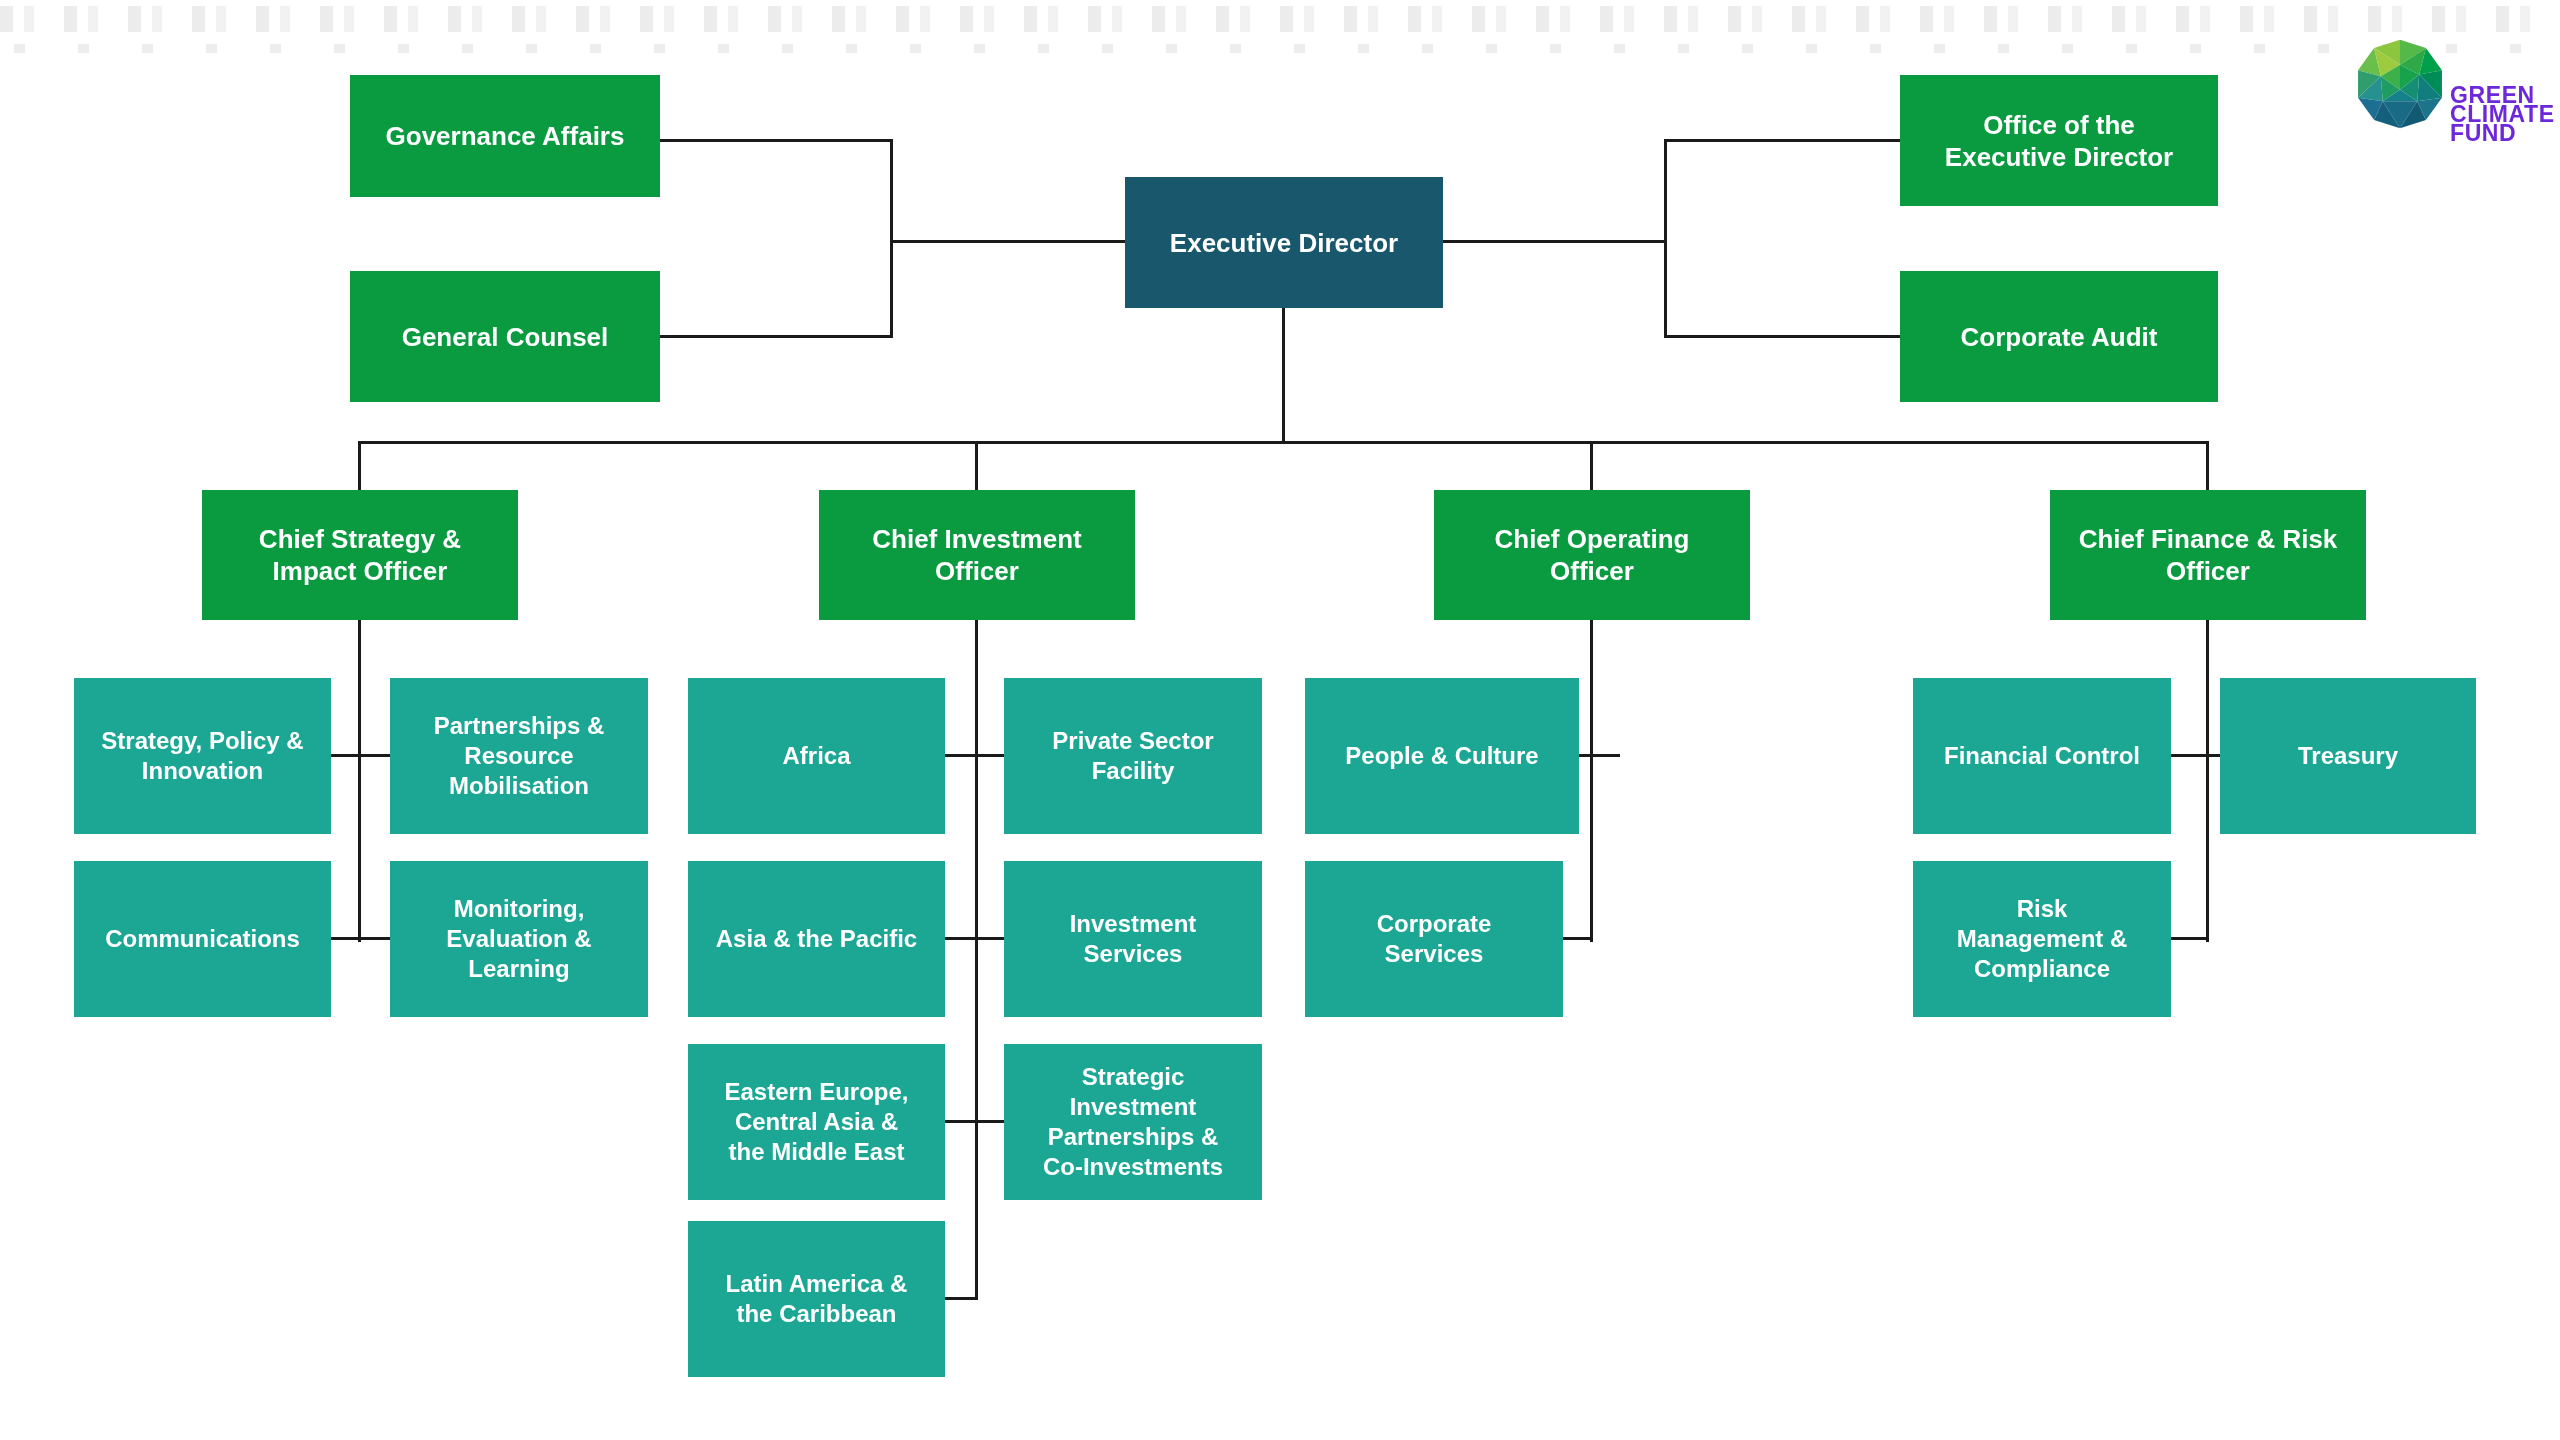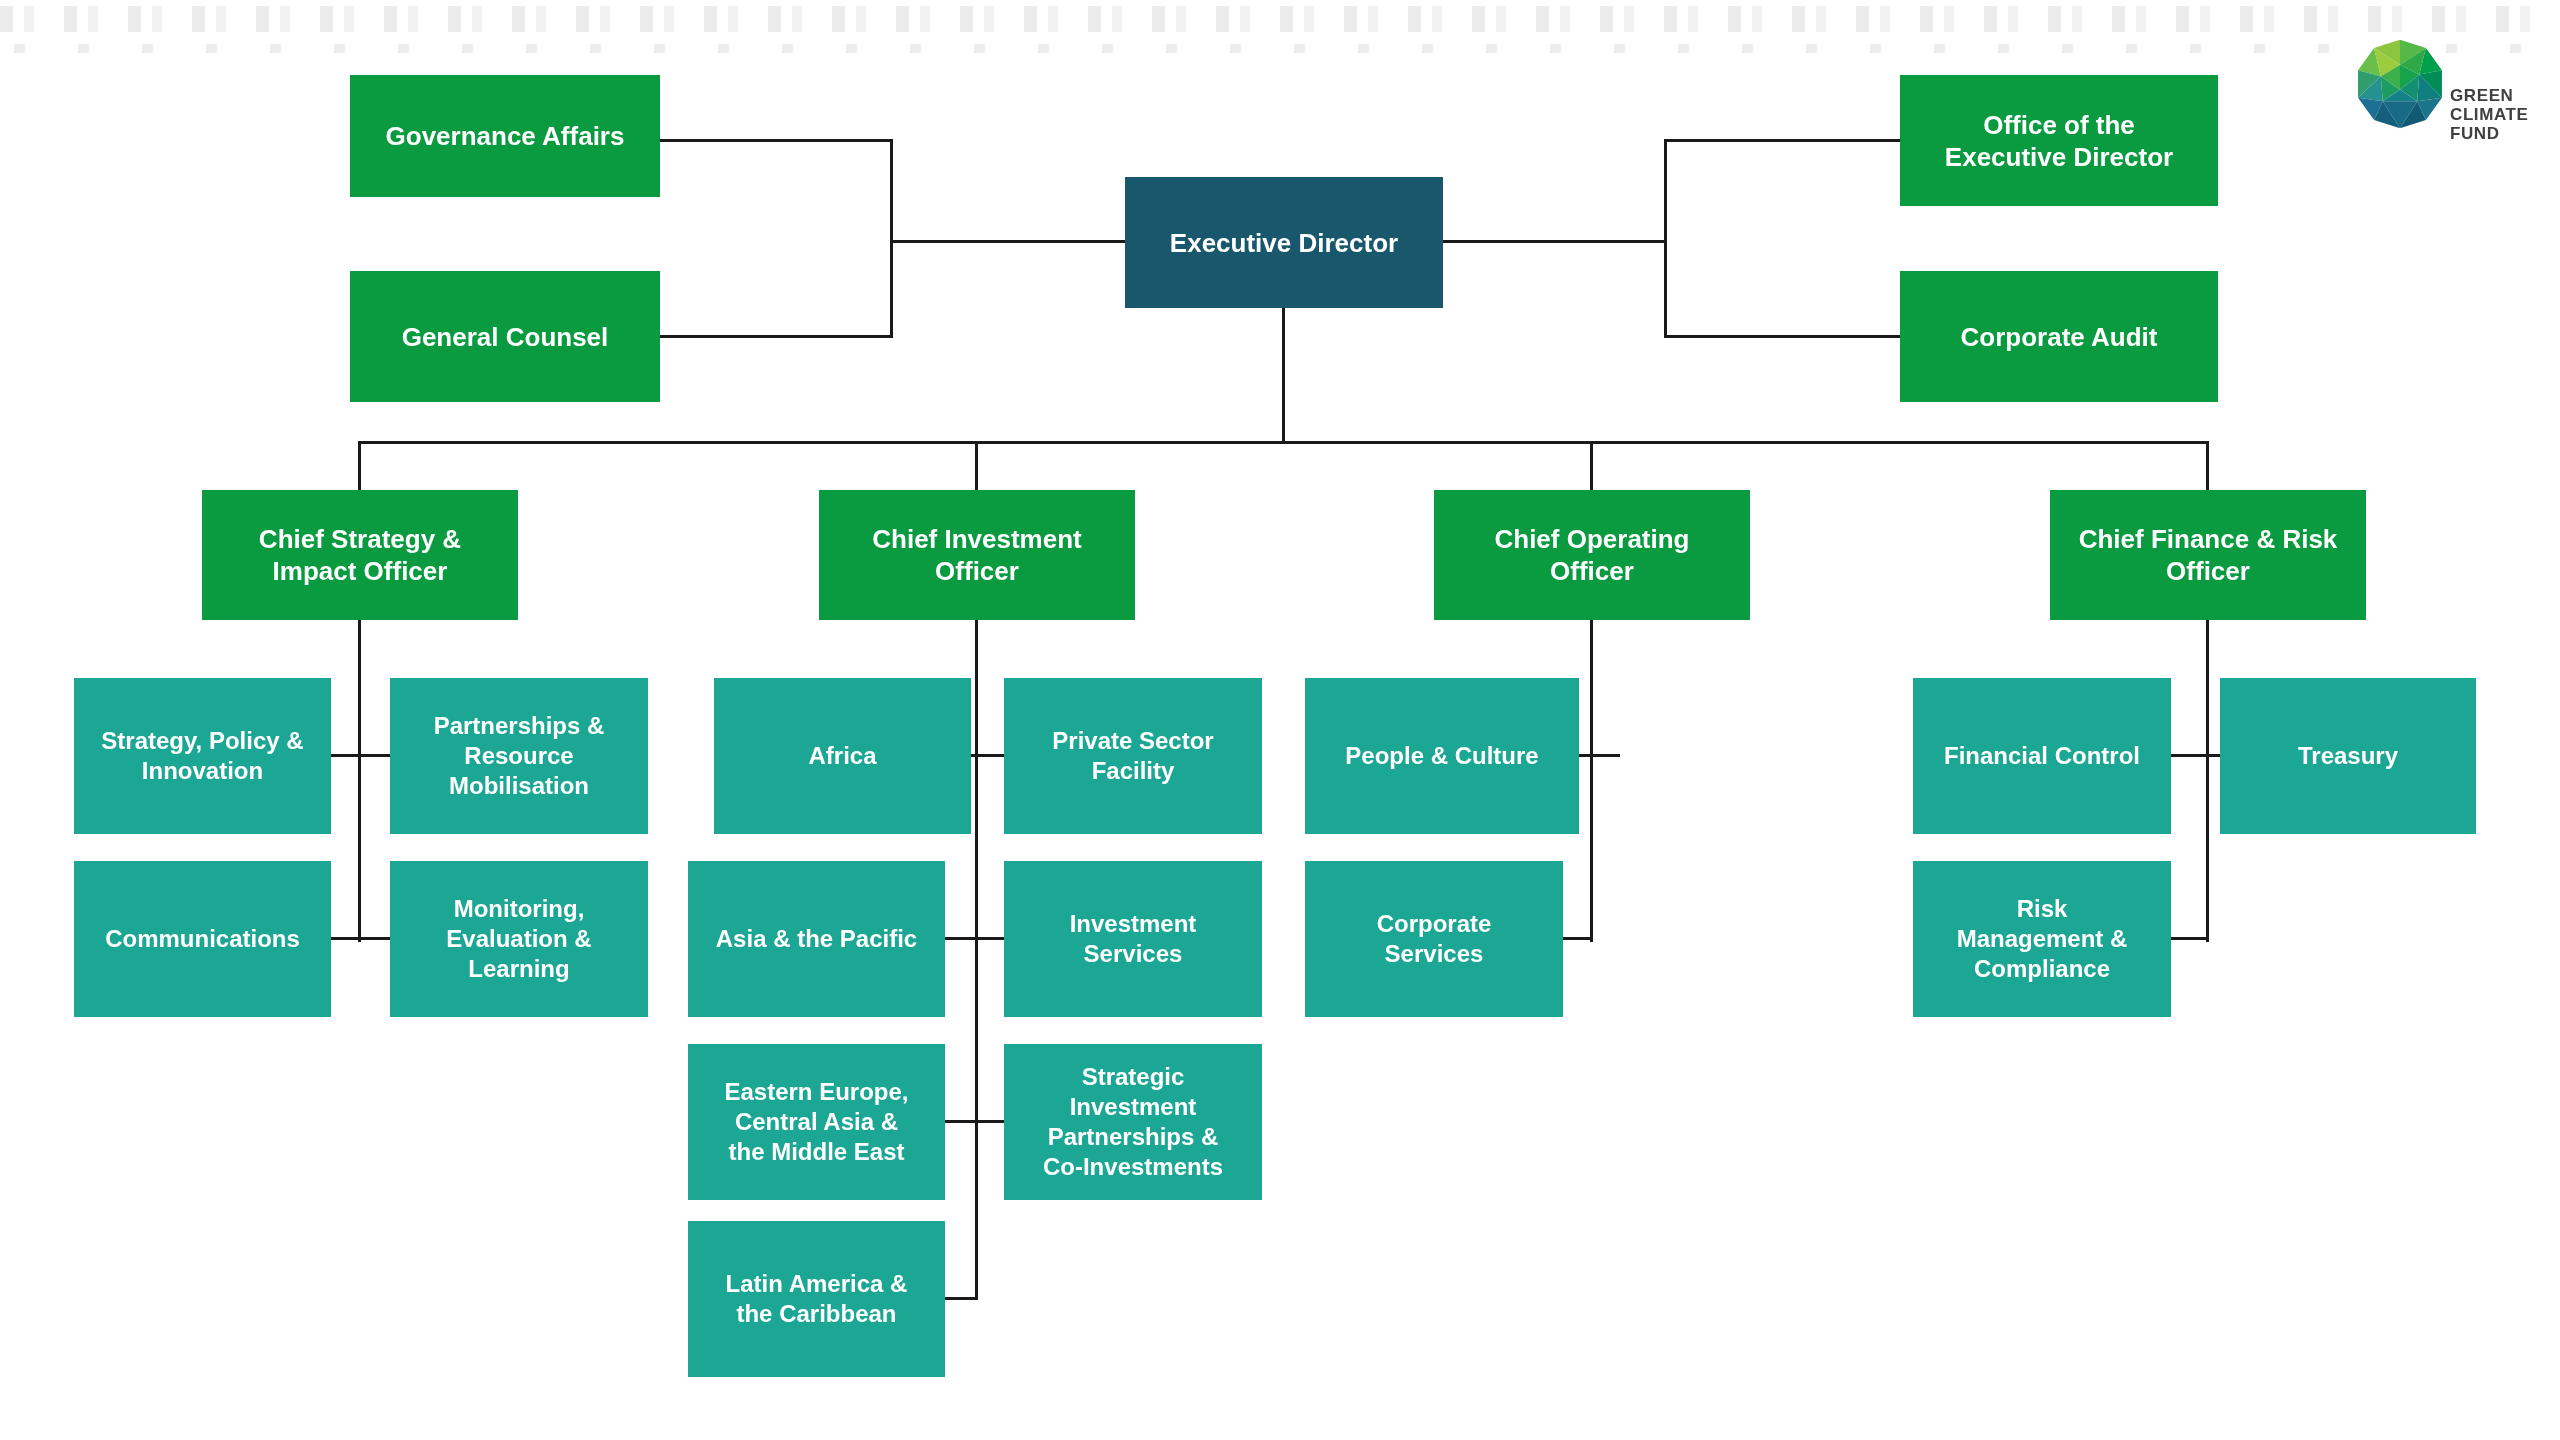--- a/index.html
+++ b/index.html
@@ -23,22 +23,22 @@
     position:absolute;left:0;top:6px;width:2560px;height:26px;
     background:repeating-linear-gradient(90deg,#ececec 0 13px,transparent 13px 24px,#f2f2f2 24px 34px,transparent 34px 64px);
   }
   .torn-b{
     position:absolute;left:14px;top:44px;width:2546px;height:9px;
     background:repeating-linear-gradient(90deg,#ededed 0 11px,transparent 11px 64px);
   }
   .logo{position:absolute;left:2352px;top:32px;width:200px;height:120px;}
   .logo svg{position:absolute;left:0;top:2px;}
   .logo-text{
-    position:absolute;left:98px;top:54px;color:#404040;font-weight:bold;
-    font-size:17px;line-height:19px;letter-spacing:0.6px;white-space:pre-line;
+    position:absolute;left:98px;top:54px;color:#6d28d9;font-weight:bold;
+    font-size:23px;line-height:19px;letter-spacing:0.6px;white-space:pre-line;
   }
 </style>
 </head>
 <body>
 
 <div class="canvas">
 
   <div class="torn-a"></div>
   <div class="torn-b"></div>
 
@@ -90,21 +90,21 @@
   <div class="box teal lvl3" style="left:74px;top:678px;width:257px;height:156px;">Strategy, Policy &amp;
 Innovation</div>
   <div class="box teal lvl3" style="left:390px;top:678px;width:258px;height:156px;">Partnerships &amp;
 Resource
 Mobilisation</div>
   <div class="box teal lvl3" style="left:74px;top:861px;width:257px;height:156px;">Communications</div>
   <div class="box teal lvl3" style="left:390px;top:861px;width:258px;height:156px;">Monitoring,
 Evaluation &amp;
 Learning</div>
 
-  <div class="box teal lvl3" style="left:688px;top:678px;width:257px;height:156px;margin-left:26px;">Africa</div>
+  <div class="box teal lvl3" style="left:688px;top:678px;width:257px;height:156px;">Africa</div>
   <div class="box teal lvl3" style="left:1004px;top:678px;width:258px;height:156px;">Private Sector
 Facility</div>
   <div class="box teal lvl3" style="left:688px;top:861px;width:257px;height:156px;">Asia &amp; the Pacific</div>
   <div class="box teal lvl3" style="left:1004px;top:861px;width:258px;height:156px;">Investment
 Services</div>
   <div class="box teal lvl3" style="left:688px;top:1044px;width:257px;height:156px;">Eastern Europe,
 Central Asia &amp;
 the Middle East</div>
   <div class="box teal lvl3" style="left:1004px;top:1044px;width:258px;height:156px;">Strategic
 Investment

